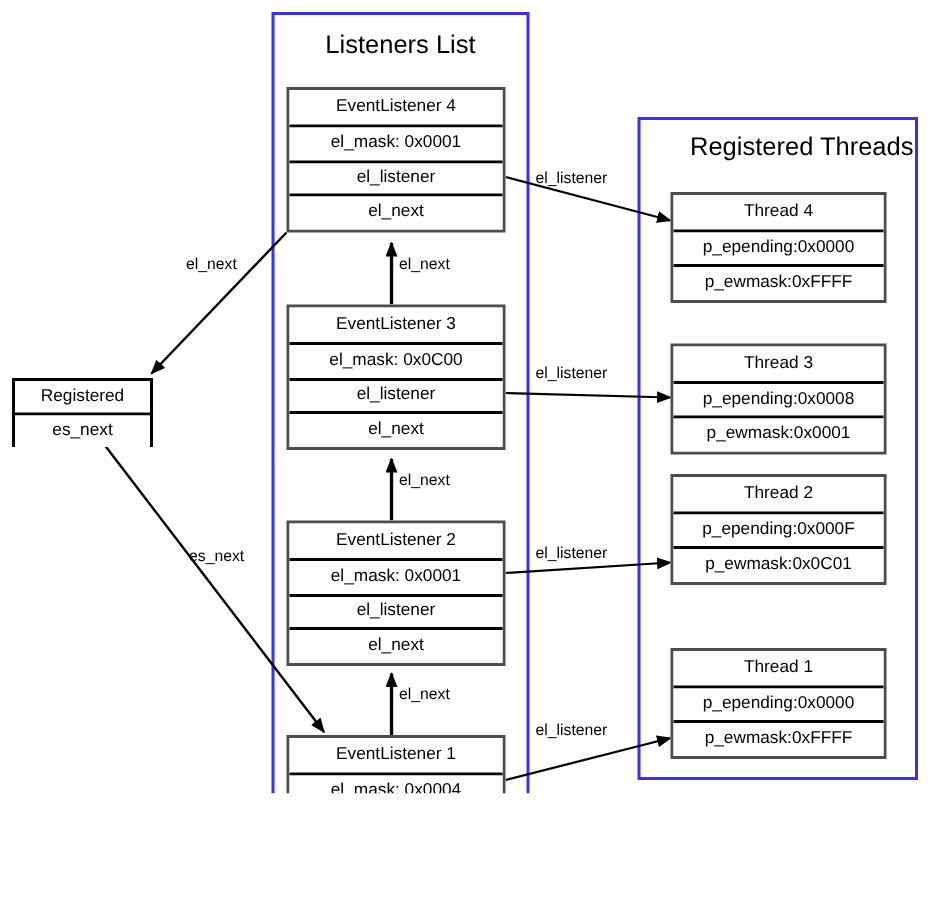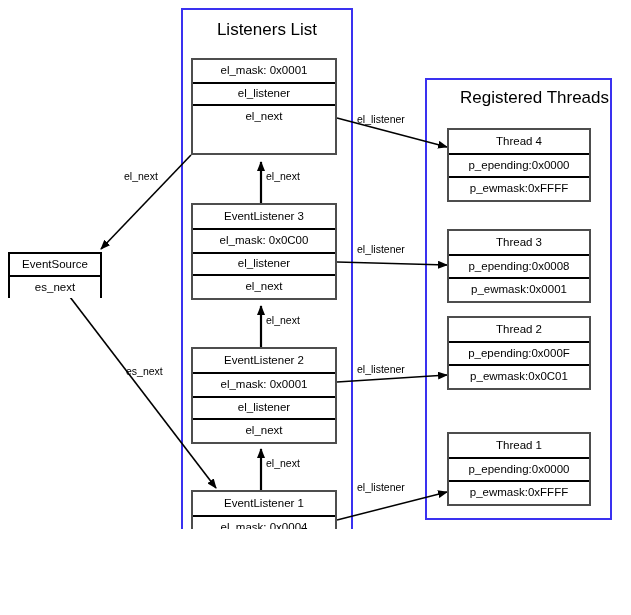--- a/index.html
+++ b/index.html
@@ -118,25 +118,26 @@
     <g>
       <path d="M337,382 L447,375" stroke="#000000" stroke-width="1.5" fill="none" marker-end="url(#arrow)"></path>
     </g>
 
     <g>
       <path d="M337,520 L447,492" stroke="#000000" stroke-width="1.5" fill="none" marker-end="url(#arrow)"></path>
     </g>
   </svg>
 
   <div class="node src" style="left:8px; top:252px; width:94px; height:46px;">
-    <div class="row" style="height:23px;">EventSource</div>
+    <div class="row" style="height:23px;">Registered</div>
     <div class="row" style="height:21px;">es_next</div>
   </div>
 
   <div class="node" style="left:191px; top:58px; width:146px; height:97px;">
+    <div class="row" style="height:25px;">EventListener 4</div>
     <div class="row" style="height:24px;">el_mask: 0x0001</div>
     <div class="row" style="height:22px;">el_listener</div>
     <div class="row" style="height:22px;">el_next</div>
   </div>
 
   <div class="node" style="left:191px; top:203px; width:146px; height:97px;">
     <div class="row" style="height:25px;">EventListener 3</div>
     <div class="row" style="height:24px;">el_mask: 0x0C00</div>
     <div class="row" style="height:22px;">el_listener</div>
     <div class="row" style="height:22px;">el_next</div>

